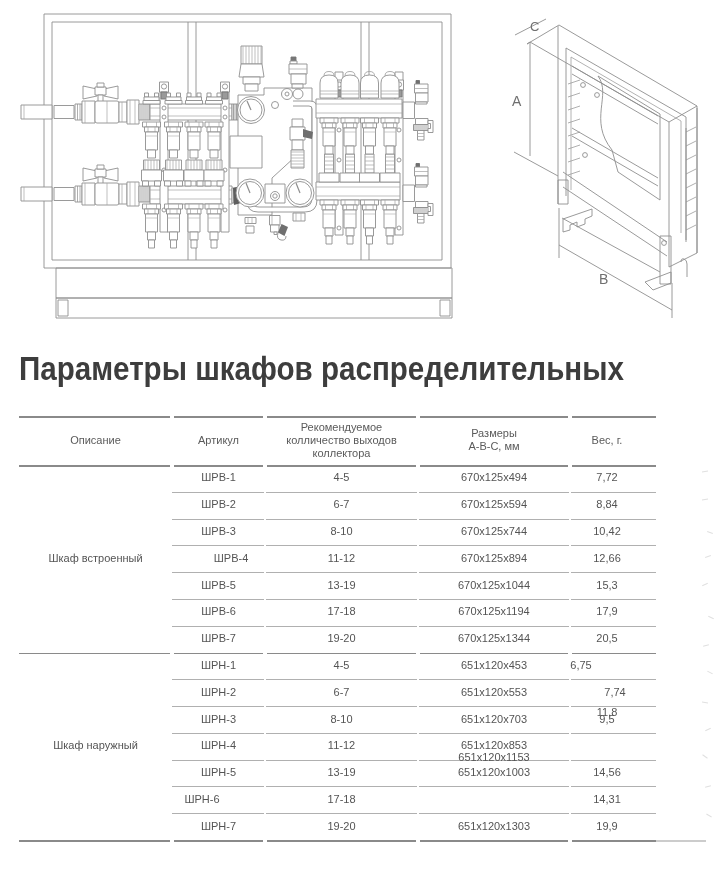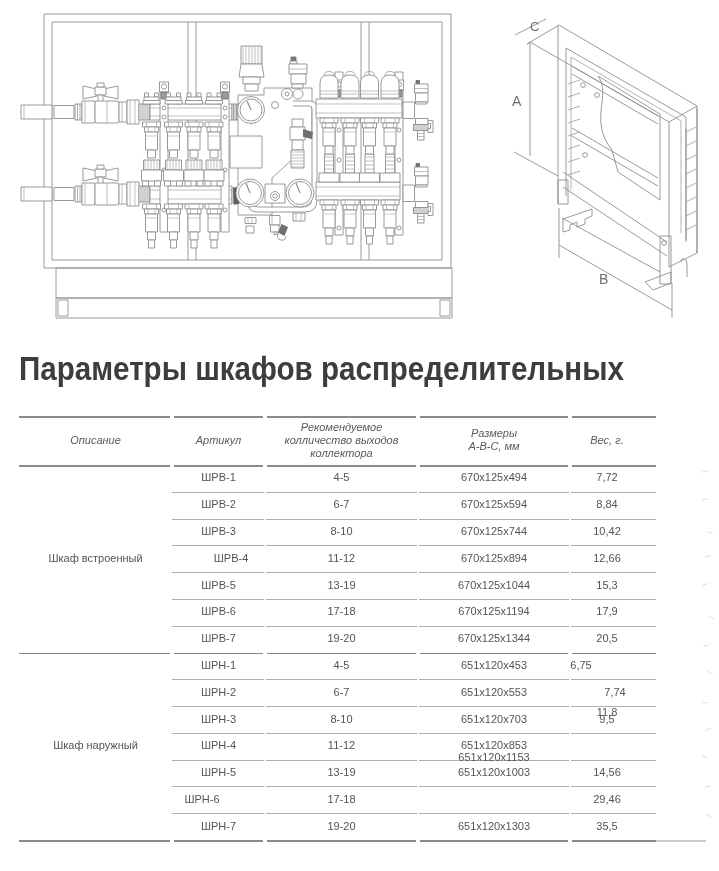--- a/index.html
+++ b/index.html
@@ -1,21 +1,21 @@
 <!DOCTYPE html>
 <html><head>
 <meta charset="utf-8">
 <style>
   html,body{margin:0;padding:0;background:#fff;}
   body{width:719px;height:871px;position:relative;font-family:"Liberation Sans",sans-serif;overflow:hidden;}
   .abs{position:absolute;}
   .ln{position:absolute;background:#8a8a8a;}
   .lnl{position:absolute;background:#b0b0b0;}
   .ct{position:absolute;color:#545454;font-size:11px;text-align:center;white-space:nowrap;}
-  .hd{position:absolute;color:#5a5a5a;font-size:11px;text-align:center;line-height:13px;font-style:italic;}
+  .hd{position:absolute;color:#5a5a5a;font-size:11px;text-align:center;line-height:13px;}
 </style>
 </head>
 <body>
 
 <svg class="abs" style="left:0;top:0" width="719" height="335" viewBox="0 0 719 335" fill="none" stroke="#8e8e8e" stroke-width="0.9" stroke-linejoin="round">
 
 <rect x="44" y="14" width="407" height="254" fill="none"></rect>
 
 <rect x="52" y="22" width="390" height="238" fill="none"></rect>
 
@@ -775,31 +775,31 @@
 <div class="ct" style="left:537.0px;top:766.0px;width:140px">14,56</div>
 
 <div class="lnl" style="left:172px;top:786.4px;width:92px;height:1px"></div>
 <div class="lnl" style="left:266px;top:786.4px;width:151px;height:1px"></div>
 <div class="lnl" style="left:419px;top:786.4px;width:150px;height:1px"></div>
 <div class="lnl" style="left:571px;top:786.4px;width:85px;height:1px"></div>
 
 <div class="ct" style="left:132px;top:792.8px;width:140px">ШРН-6</div>
 <div class="ct" style="left:271.5px;top:792.8px;width:140px">17-18</div>
 <div class="ct" style="left:424.0px;top:751px;width:140px">651х120х1153</div>
-<div class="ct" style="left:537.0px;top:792.8px;width:140px">29,46</div>
+<div class="ct" style="left:537.0px;top:792.8px;width:140px">14,31</div>
 
 <div class="lnl" style="left:172px;top:813.2px;width:92px;height:1px"></div>
 <div class="lnl" style="left:266px;top:813.2px;width:151px;height:1px"></div>
 <div class="lnl" style="left:419px;top:813.2px;width:150px;height:1px"></div>
 <div class="lnl" style="left:571px;top:813.2px;width:85px;height:1px"></div>
 
 <div class="ct" style="left:148.5px;top:819.6px;width:140px">ШРН-7</div>
 <div class="ct" style="left:271.5px;top:819.6px;width:140px">19-20</div>
 <div class="ct" style="left:424.0px;top:819.6px;width:140px">651х120х1303</div>
-<div class="ct" style="left:537.0px;top:819.6px;width:140px">35,5</div>
+<div class="ct" style="left:537.0px;top:819.6px;width:140px">19,9</div>
 
 <div class="ln" style="left:19px;top:840.0px;width:151px;height:1.5px"></div>
 <div class="ln" style="left:174px;top:840.0px;width:89px;height:1.5px"></div>
 <div class="ln" style="left:267px;top:840.0px;width:149px;height:1.5px"></div>
 <div class="ln" style="left:420px;top:840.0px;width:148px;height:1.5px"></div>
 <div class="ln" style="left:572px;top:840.0px;width:84px;height:1.5px"></div>
 
 <div style="position:absolute;left:702px;top:471px;width:6px;height:1px;background:#e0e0e0;transform:rotate(-8deg)"></div>
 <div style="position:absolute;left:702px;top:499px;width:6px;height:1px;background:#e0e0e0;transform:rotate(-8deg)"></div>
 <div style="position:absolute;left:707px;top:532px;width:6px;height:1px;background:#e0e0e0;transform:rotate(21deg)"></div>

